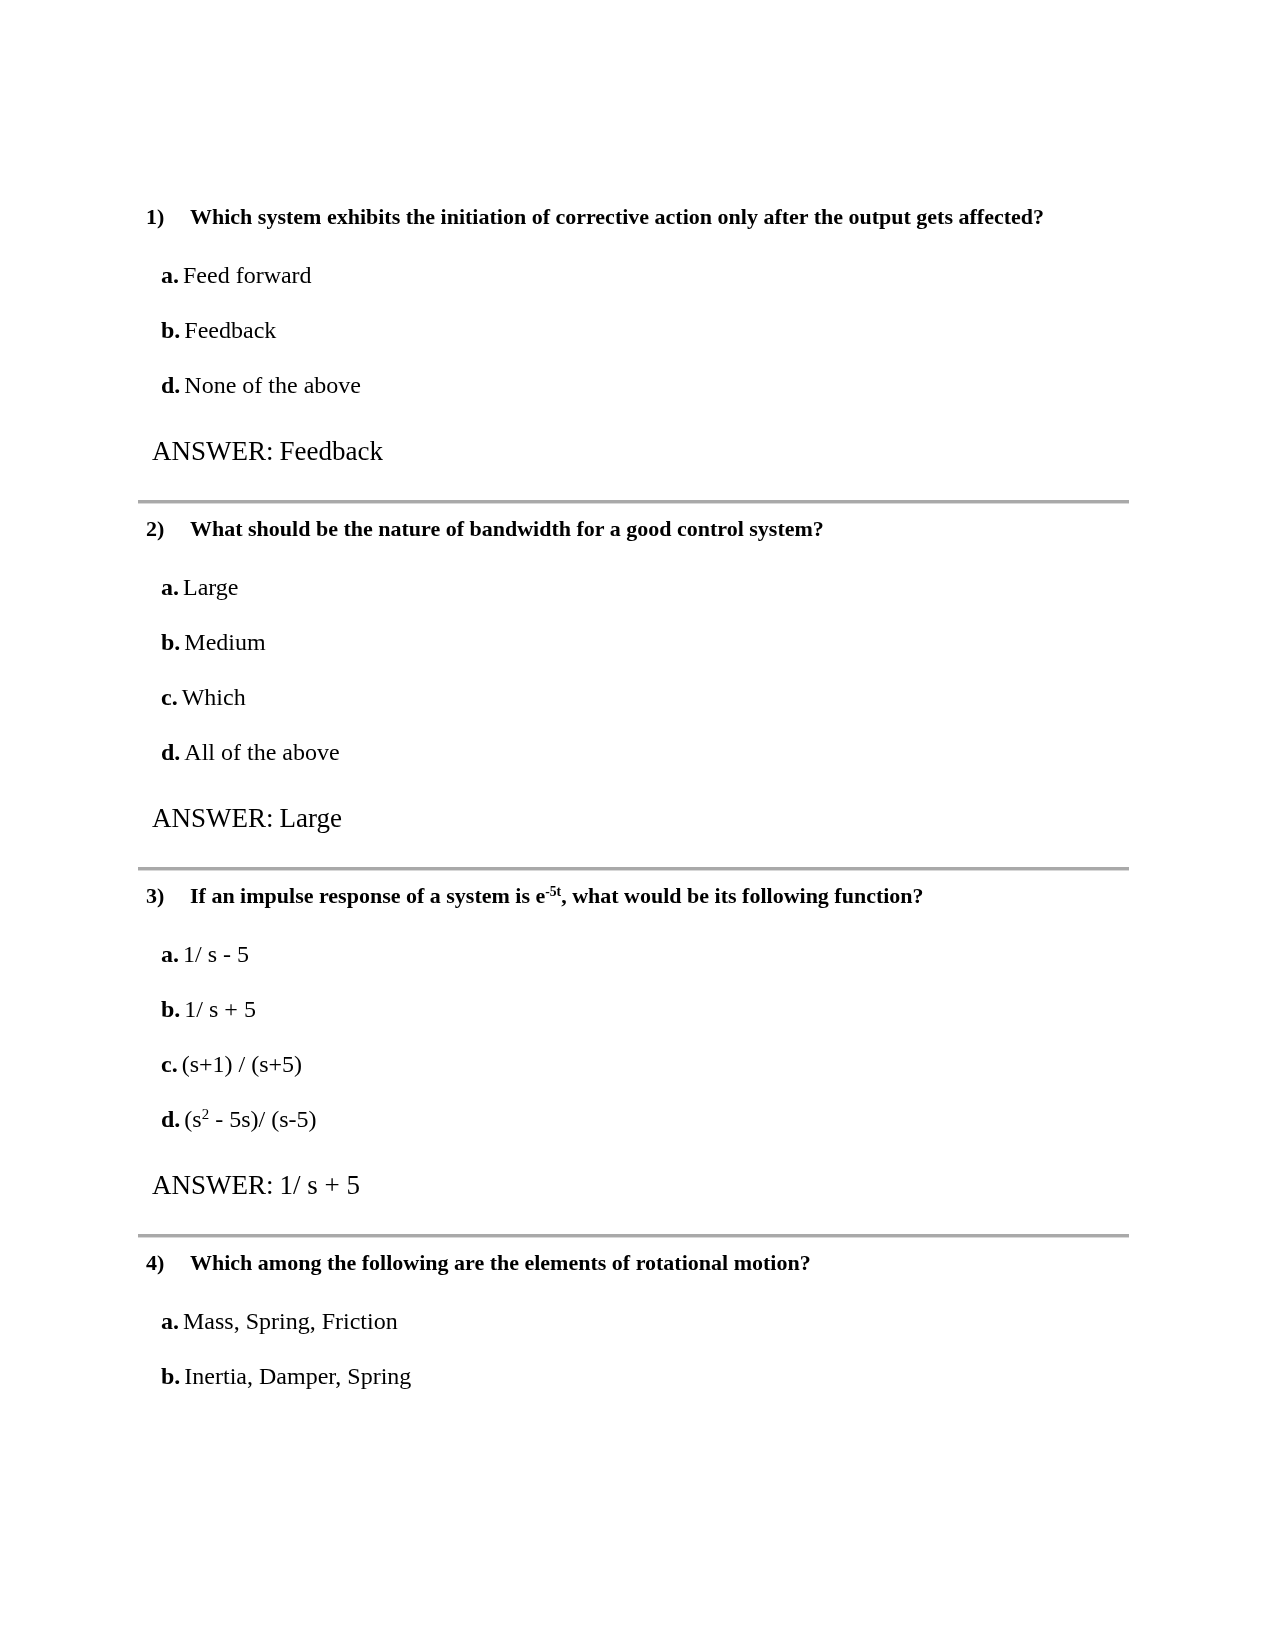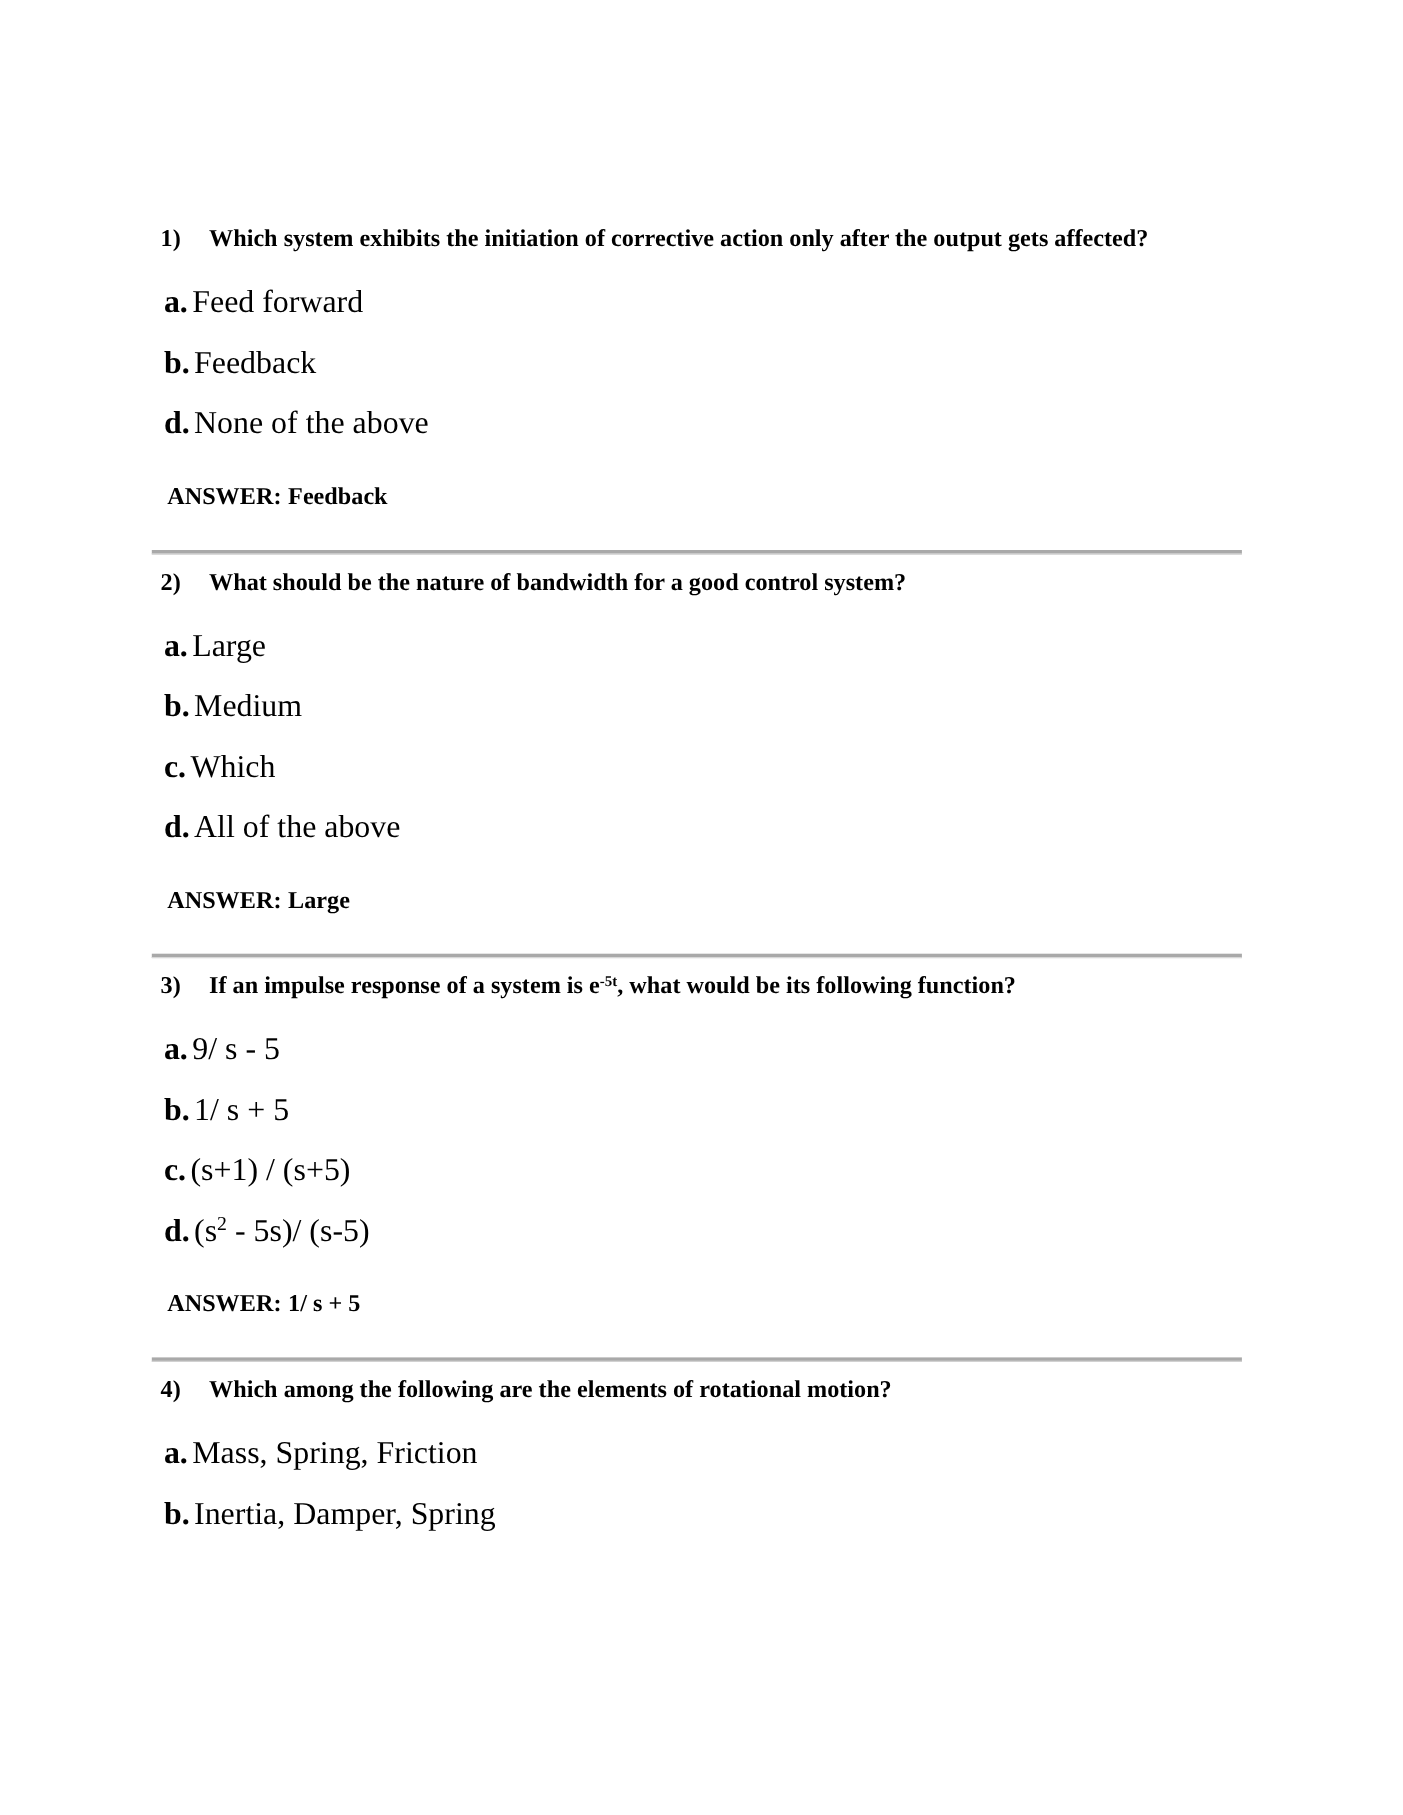--- a/index.html
+++ b/index.html
@@ -20,33 +20,33 @@
     font-weight: bold;
     font-size: 22px;
     line-height: 29px;
     margin: 0 0 30px 0;
   }
   .qnum {
     display: inline-block;
     min-width: 44px;
   }
   .option {
-    font-size: 29px;
+    font-size: 24px;
     line-height: 28px;
-    margin: 0 0 27px 0;
+    margin: 0 0 27px 12px;
     padding-left: 3px;
     font-family: Liberation Serif, serif;
   }
   .option .letter {
     font-weight: bold;
     margin-right: 4px;
   }
   .answer {
-    font-weight: bold;
-    font-size: 22px;
+    font-weight: normal;
+    font-size: 27px;
     line-height: 28px;
     margin: 38px 0 0 0;
     padding-left: 6px;
   }
   .answer .answer-label { margin-right: 6px; }
   hr.divider {
     border: none;
     height: 4px;
     background: var(--divider);
     border-bottom: 1px solid #d8d8d8;
@@ -81,21 +81,21 @@
     <p class="option"><span class="letter">a.</span><span>Large</span></p>
     <p class="option"><span class="letter">b.</span><span>Medium</span></p>
     <p class="option"><span class="letter">c.</span><span>Which</span></p>
     <p class="option"><span class="letter">d.</span><span>All of the above</span></p>
     <p class="answer"><span class="answer-label">ANSWER:</span><span>Large</span></p>
     <hr class="divider">
   </section>
 
   <section>
     <p class="question"><span class="qnum">3)</span><span><span>If an impulse response of a system is e</span><sup>-5t</sup><span>, what would be its following function?</span></span></p>
-    <p class="option"><span class="letter">a.</span><span>9/ s - 5</span></p>
+    <p class="option"><span class="letter">a.</span><span>1/ s - 5</span></p>
     <p class="option"><span class="letter">b.</span><span>1/ s + 5</span></p>
     <p class="option"><span class="letter">c.</span><span>(s+1) / (s+5)</span></p>
     <p class="option"><span class="letter">d.</span><span><span>(s</span><sup>2</sup><span> - 5s)/ (s-5)</span></span></p>
     <p class="answer"><span class="answer-label">ANSWER:</span><span>1/ s + 5</span></p>
     <hr class="divider">
   </section>
 
   <section>
     <p class="question"><span class="qnum">4)</span><span>Which among the following are the elements of rotational motion?</span></p>
     <p class="option"><span class="letter">a.</span><span>Mass, Spring, Friction</span></p>

